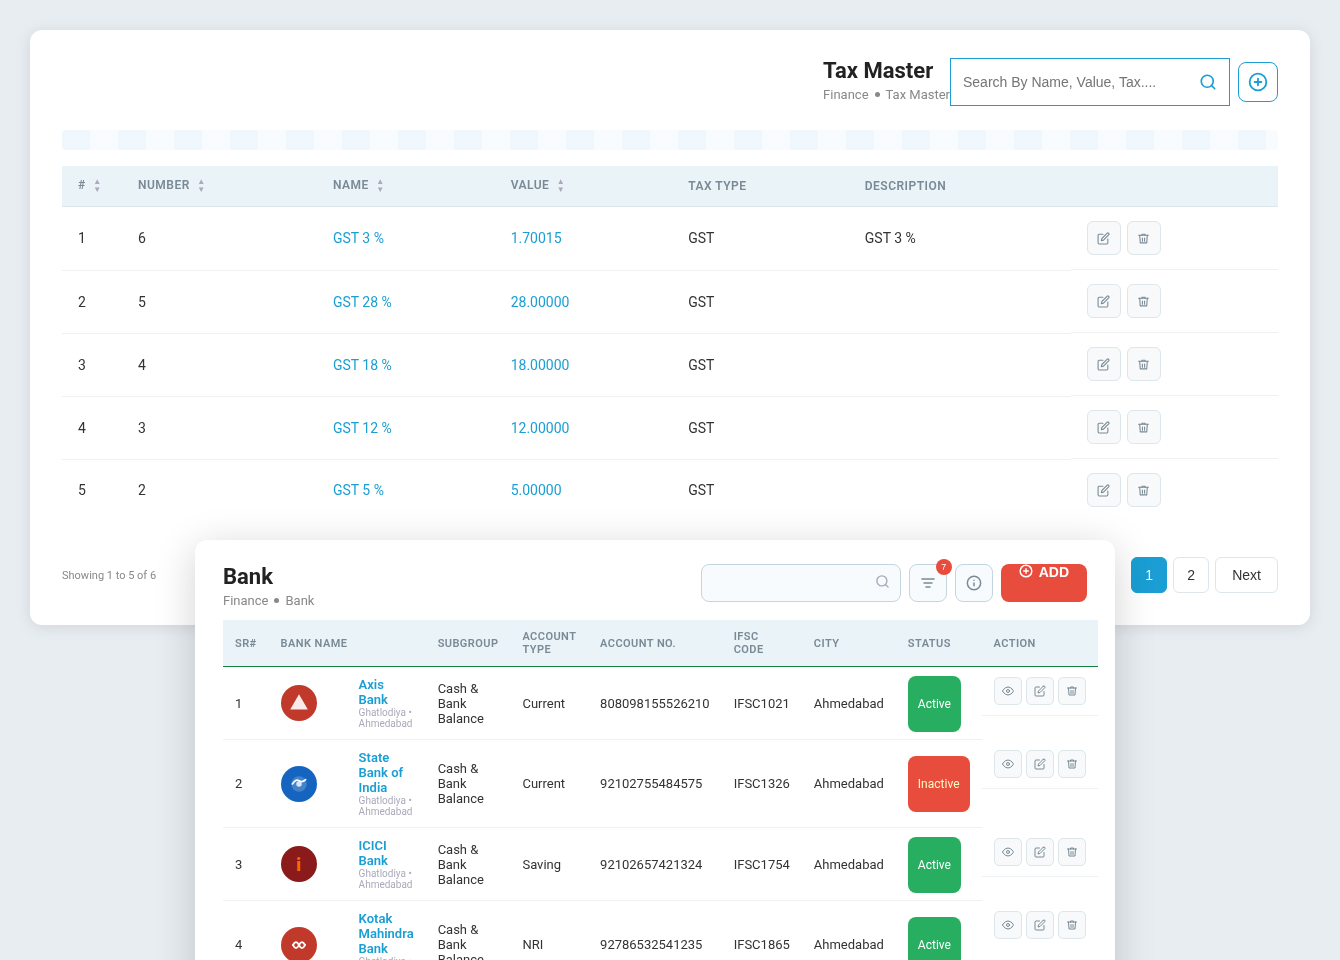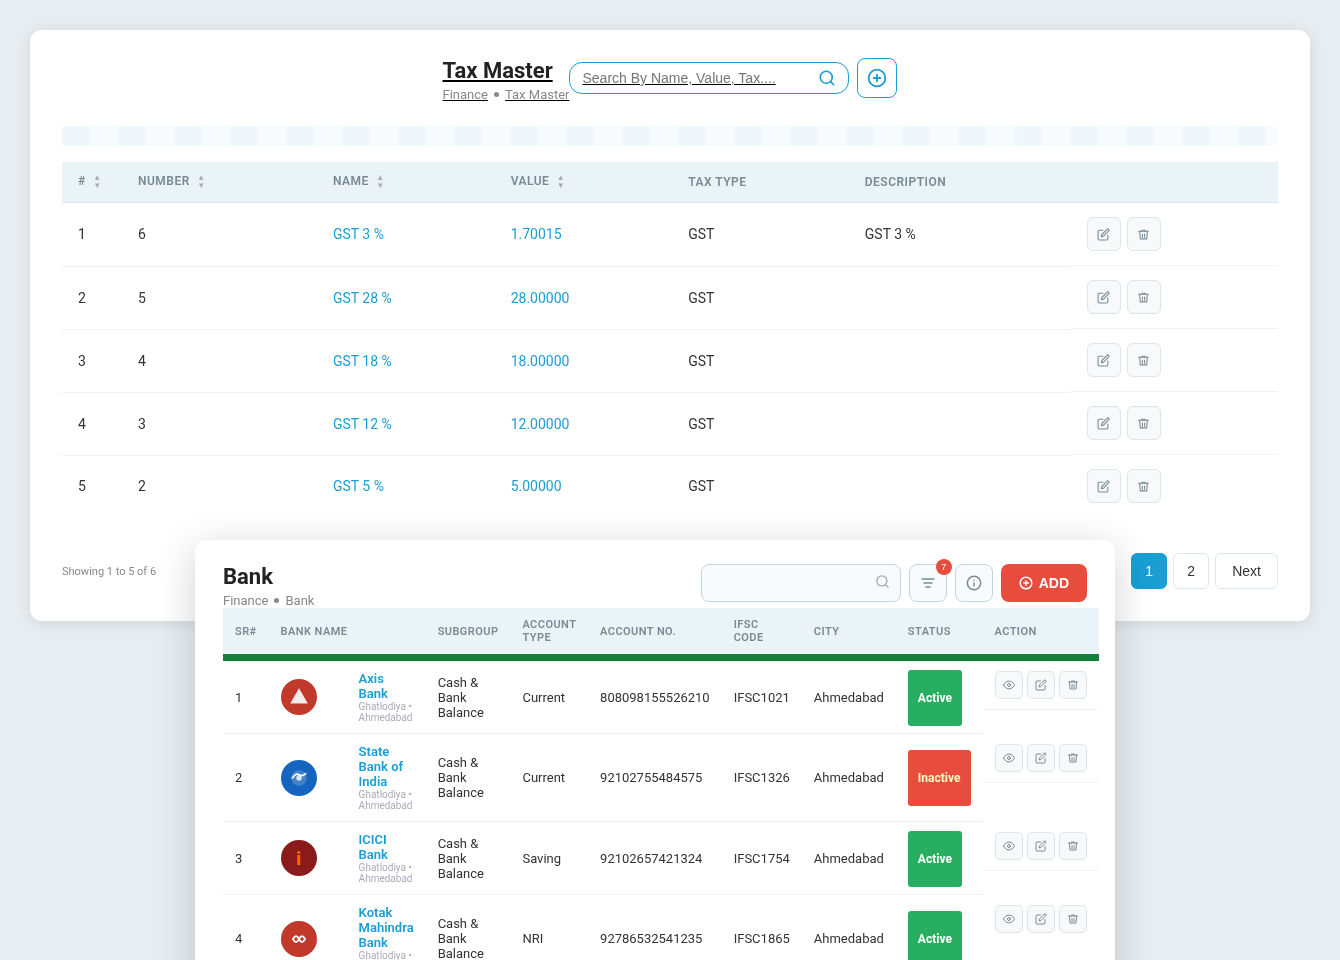--- a/index.html
+++ b/index.html
@@ -25,23 +25,22 @@
       border-radius: 12px;
       box-shadow: 0 2px 16px rgba(0,0,0,0.10);
       padding: 28px 32px 32px 32px;
       position: relative;
       z-index: 1;
     }
 
     .card-header {
       display: flex;
       align-items: flex-start;
-      justify-content: center;
+      justify-content: flex-end;
       margin-bottom: 24px;
-      text-decoration: underline;
     }
 
     .card-title {
       font-size: 22px;
       font-weight: 700;
       color: #222;
     }
 
     .breadcrumb {
       font-size: 13px;
@@ -63,25 +62,25 @@
     .search-bar {
       display: flex;
       align-items: center;
       gap: 8px;
     }
 
     .search-input-wrap {
       display: flex;
       align-items: center;
       border: 1.5px solid #1a9ed4;
-      border-radius: 13px;
+      border-radius: 0;
       overflow: hidden;
       background: #fff;
       padding: 0 12px;
-      height: 32px;
+      height: 48px;
       width: 280px;
     }
 
     .search-input-wrap input {
       border: none;
       outline: none;
       font-size: 14px;
       color: #888;
       width: 100%;
       background: transparent;
@@ -237,21 +236,21 @@
       border-radius: 12px;
       box-shadow: 0 8px 40px rgba(0,0,0,0.18);
       z-index: 10;
       padding: 24px 28px 28px 28px;
     }
 
     .bank-card-header {
       display: flex;
       align-items: flex-start;
       justify-content: space-between;
-      margin-bottom: 0;
+      margin-bottom: 12px;
     }
 
     .bank-search-wrap {
       display: flex;
       align-items: center;
       gap: 8px;
     }
 
     .bank-search-input-wrap {
       display: flex;
@@ -316,21 +315,20 @@
       cursor: pointer;
       display: flex;
       align-items: center;
       justify-content: center;
       color: #7a8a95;
       font-size: 16px;
     }
 
     .add-btn {
       display: flex;
-      align-items: center;
       gap: 6px;
       background: #e74c3c;
       color: #fff;
       border: none;
       border-radius: 8px;
       padding: 0 18px;
       height: 38px;
       font-size: 14px;
       font-weight: 600;
       cursor: pointer;
@@ -344,21 +342,21 @@
 
     .bank-table th {
       background: #eaf3f7;
       color: #7a8a95;
       font-size: 11px;
       font-weight: 600;
       letter-spacing: 0.04em;
       text-transform: uppercase;
       padding: 10px 12px;
       text-align: left;
-      border-bottom: 7px solid #15803d;
+      border-bottom: 1px solid #15803d;
     }
 
     .bank-table td {
       padding: 10px 12px;
       border-bottom: 1px solid #eef2f5;
       vertical-align: middle;
       color: #333;
     }
 
     .bank-table tr:last-child td {
@@ -390,24 +388,24 @@
       font-size: 13px;
       color: #1a9ed4;
     }
 
     .bank-name-info .bank-sub {
       font-size: 10px;
       color: #aab;
     }
 
     .status-badge {
-      border-radius: 3px;
+      border-radius: 8px;
       padding: 21px 10px;
       font-size: 12px;
-      font-weight: 700;
+      font-weight: 400;
     }
 
     .status-active {
       background: #27ae60;
       color: #fff;
     }
 
     .status-inactive {
       background: #e74c3c;
       color: #fef9c3;

